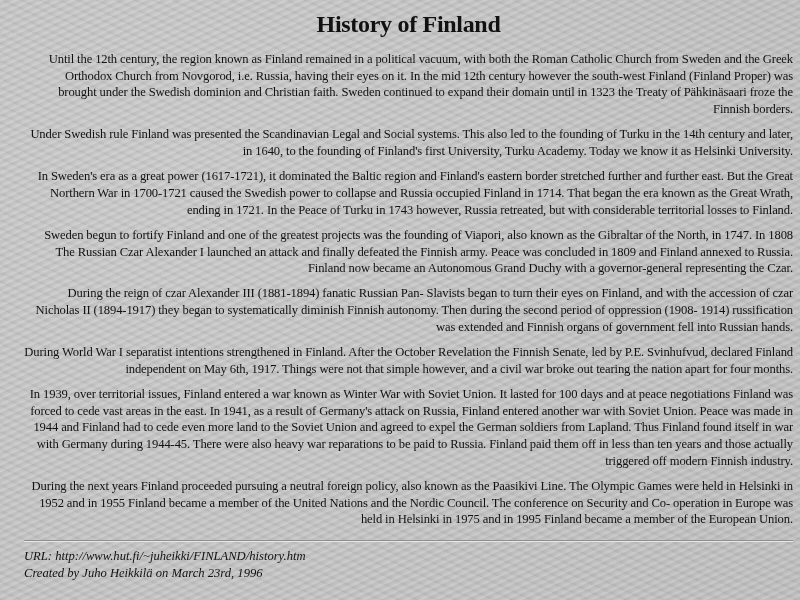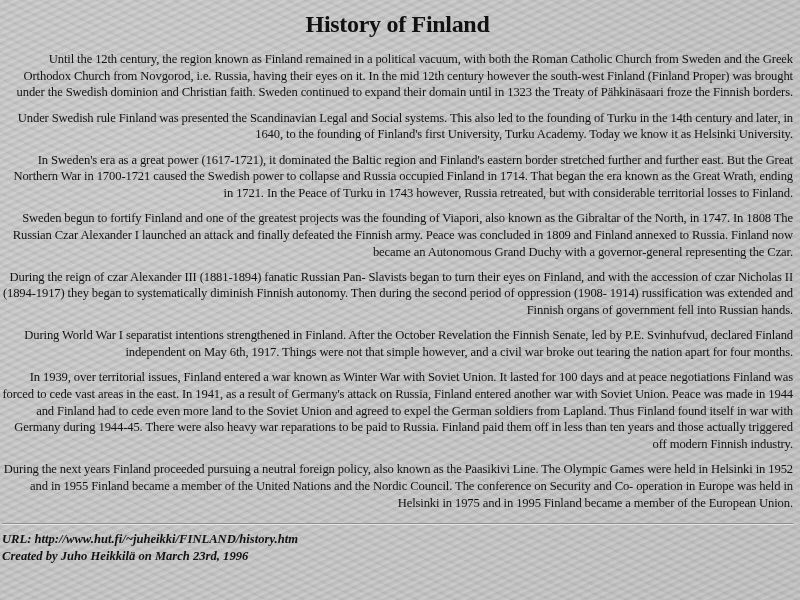--- a/index.html
+++ b/index.html
@@ -10,21 +10,21 @@
       background-color: #c4c4c4;
       background-image:
         repeating-linear-gradient(155deg, rgba(255,255,255,0.10) 0px, rgba(255,255,255,0.10) 2px, rgba(0,0,0,0.04) 3px, rgba(0,0,0,0.0) 6px),
         repeating-linear-gradient(25deg, rgba(0,0,0,0.05) 0px, rgba(0,0,0,0.0) 3px, rgba(255,255,255,0.06) 5px, rgba(255,255,255,0.0) 8px),
         radial-gradient(circle at 20% 30%, rgba(255,255,255,0.08), rgba(0,0,0,0.03));
       font-family: "Liberation Serif", "DejaVu Serif", serif;
       color: #111;
       font-size: 12.6px;
       line-height: 16.7px;
     }
-    .page { padding: 6px 7px 0 2px; }
+    .page { padding: 6px 7px 0 24px; }
     h1 {
       text-align: center;
       font-family: "Liberation Serif", "DejaVu Serif", serif;
       font-weight: bold;
       font-size: 24px;
       margin: 4px 0 13px 0;
       line-height: 28px;
       letter-spacing: -0.3px;
     }
     p {
@@ -36,21 +36,21 @@
       border: none;
       border-top: 1px solid #8f8f8f;
       border-bottom: 1px solid #e6e6e6;
       margin: 12px 0 6px 0;
     }
     address {
       font-style: italic;
       font-size: 12.6px;
       line-height: 16.7px;
     }
-    address span { display: block; font-weight: bold; }
+    address span { display: block; }
   </style>
 </head>
 <body>
 
 <div class="page">
   <h1>History of Finland</h1>
 
   <p>Until the 12th century, the region known as Finland remained in a political vacuum, with both the Roman Catholic Church from Sweden and the Greek Orthodox Church from Novgorod, i.e. Russia, having their eyes on it. In the mid 12th century however the south-west Finland (Finland Proper) was brought under the Swedish dominion and Christian faith. Sweden continued to expand their domain until in 1323 the Treaty of Pähkinäsaari froze the Finnish borders.</p>
   <p>Under Swedish rule Finland was presented the Scandinavian Legal and Social systems. This also led to the founding of Turku in the 14th century and later, in 1640, to the founding of Finland's first University, Turku Academy. Today we know it as Helsinki University.</p>
   <p>In Sweden's era as a great power (1617-1721), it dominated the Baltic region and Finland's eastern border stretched further and further east. But the Great Northern War in 1700-1721 caused the Swedish power to collapse and Russia occupied Finland in 1714. That began the era known as the Great Wrath, ending in 1721. In the Peace of Turku in 1743 however, Russia retreated, but with considerable territorial losses to Finland.</p>

